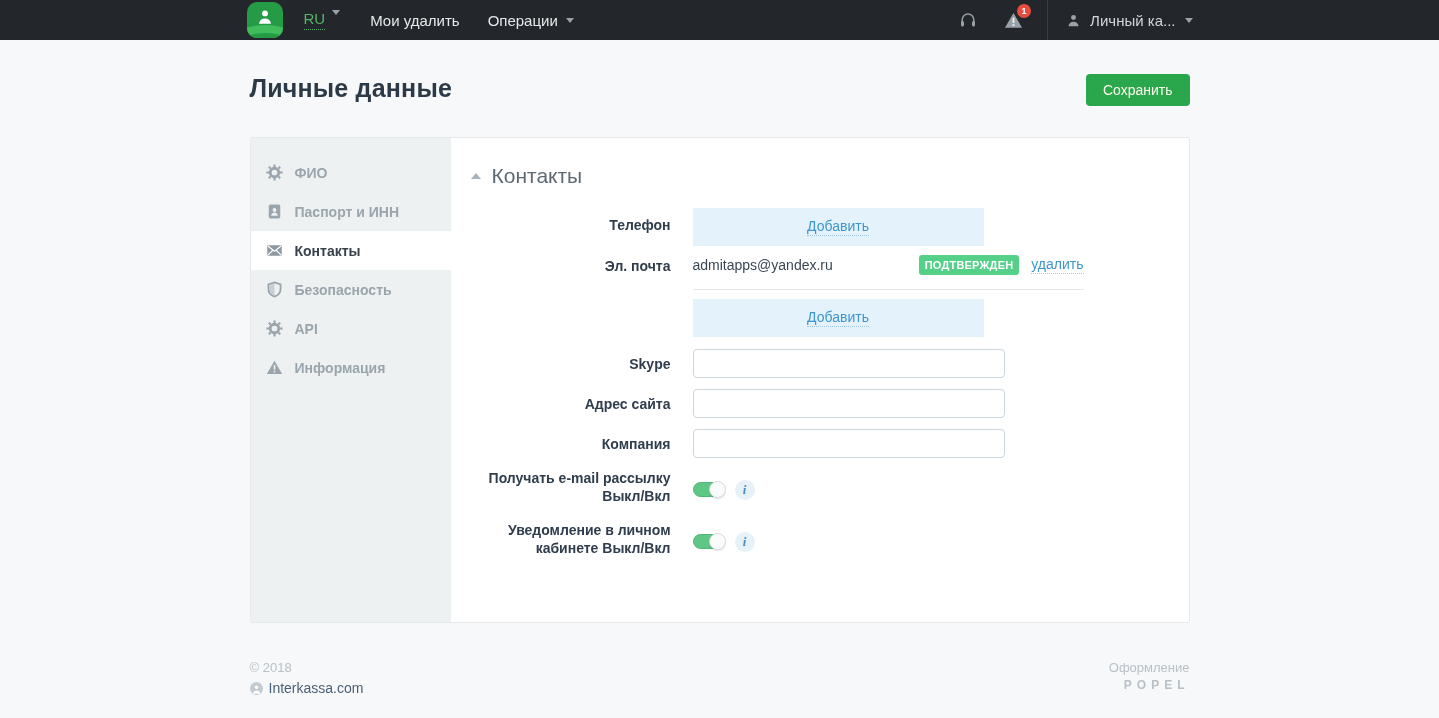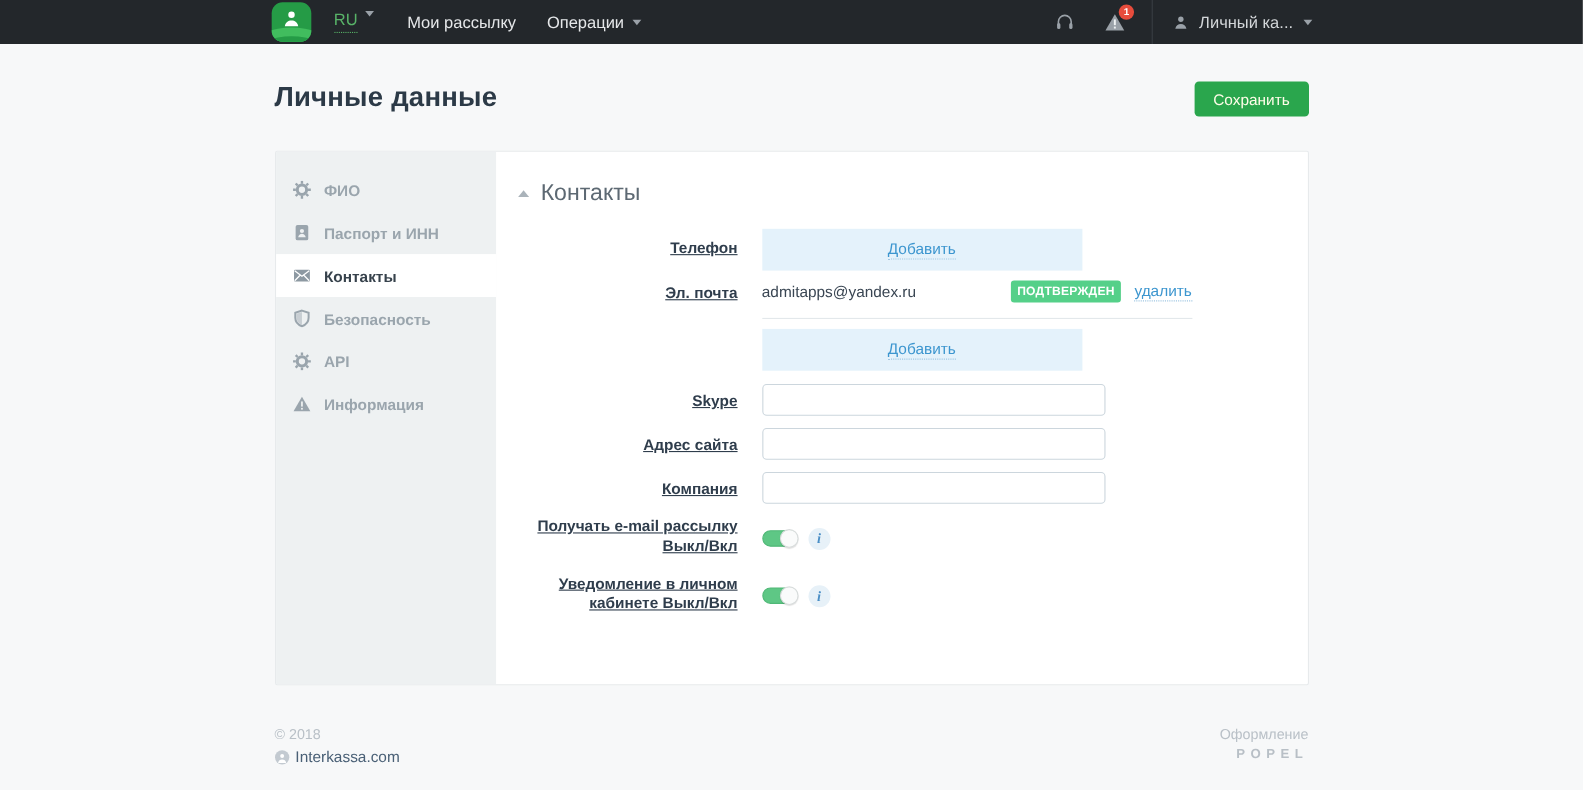--- a/index.html
+++ b/index.html
@@ -43,21 +43,21 @@
   .side-item .icon { width:17px; height:17px; color:#9aa5ad; flex:0 0 auto; }
   .side-item.active { background:#fff; color:#37424c; }
   .side-item.active .icon { color:#8d99a2; }
 
   .content { flex:1; padding:26px 0 49px 20px; }
   .section-head { display:flex; align-items:center; gap:11px; margin-bottom:20px; }
   .chev-up { width:0; height:0; border-left:5px solid transparent; border-right:5px solid transparent; border-bottom:6px solid #aab3ba; cursor:pointer; }
   .section-title { font-size:21px; color:#5d6973; }
 
   .form-row { display:flex; margin-bottom:11px; }
-  .form-label { width:200px; flex:0 0 200px; text-align:right; font-weight:bold; font-size:14px; color:#2f3d4c; line-height:18px;text-decoration:underline; }
+  .form-label { width:200px; flex:0 0 200px; text-align:right; font-weight:bold; font-size:14px; color:#2f3d4c; line-height:18px; }
   .form-ctrl { margin-left:22px; }
 
   .add-panel { width:291px; height:38px; background:#e4f2fb; display:flex; align-items:center; justify-content:center; }
   .link-blue { color:#3d96cf; font-size:14px; text-decoration:none; border-bottom:1px dotted #9fc6e2; padding-bottom:1px; cursor:pointer; }
 
   .email-block { width:391px; }
   .email-line { display:flex; align-items:center; padding-top:4px; }
   .email-value { flex:1; font-size:14px; color:#3a4653; }
   .badge { background:#55d089; color:#fff; font-size:11px; font-weight:bold; padding:4px 6px; border-radius:3px; letter-spacing:.2px; margin-right:12px; }
   .email-hr { border:none; border-top:1px solid #e3e8eb; margin-top:14px; }
@@ -146,21 +146,21 @@
       <svg width="18" height="18" viewBox="0 0 16 16" style="color:#fff">
           <use href="#i-person"></use>
         </svg>
     </div>
     <div class="lang">
       <span class="lang-label">RU</span>
       <span class="caret"></span>
     </div>
     <div class="topbar-menu">
       <div class="topbar-link">
-        <span>Мои рассылку</span>
+        <span>Мои удалить</span>
       </div>
       <div class="topbar-link">
         <span>Операции</span>
         <span class="caret"></span>
       </div>
     </div>
     <div class="topbar-right">
       <span class="icon-btn">
         <svg width="20" height="20">
             <use href="#i-headset"></use>

